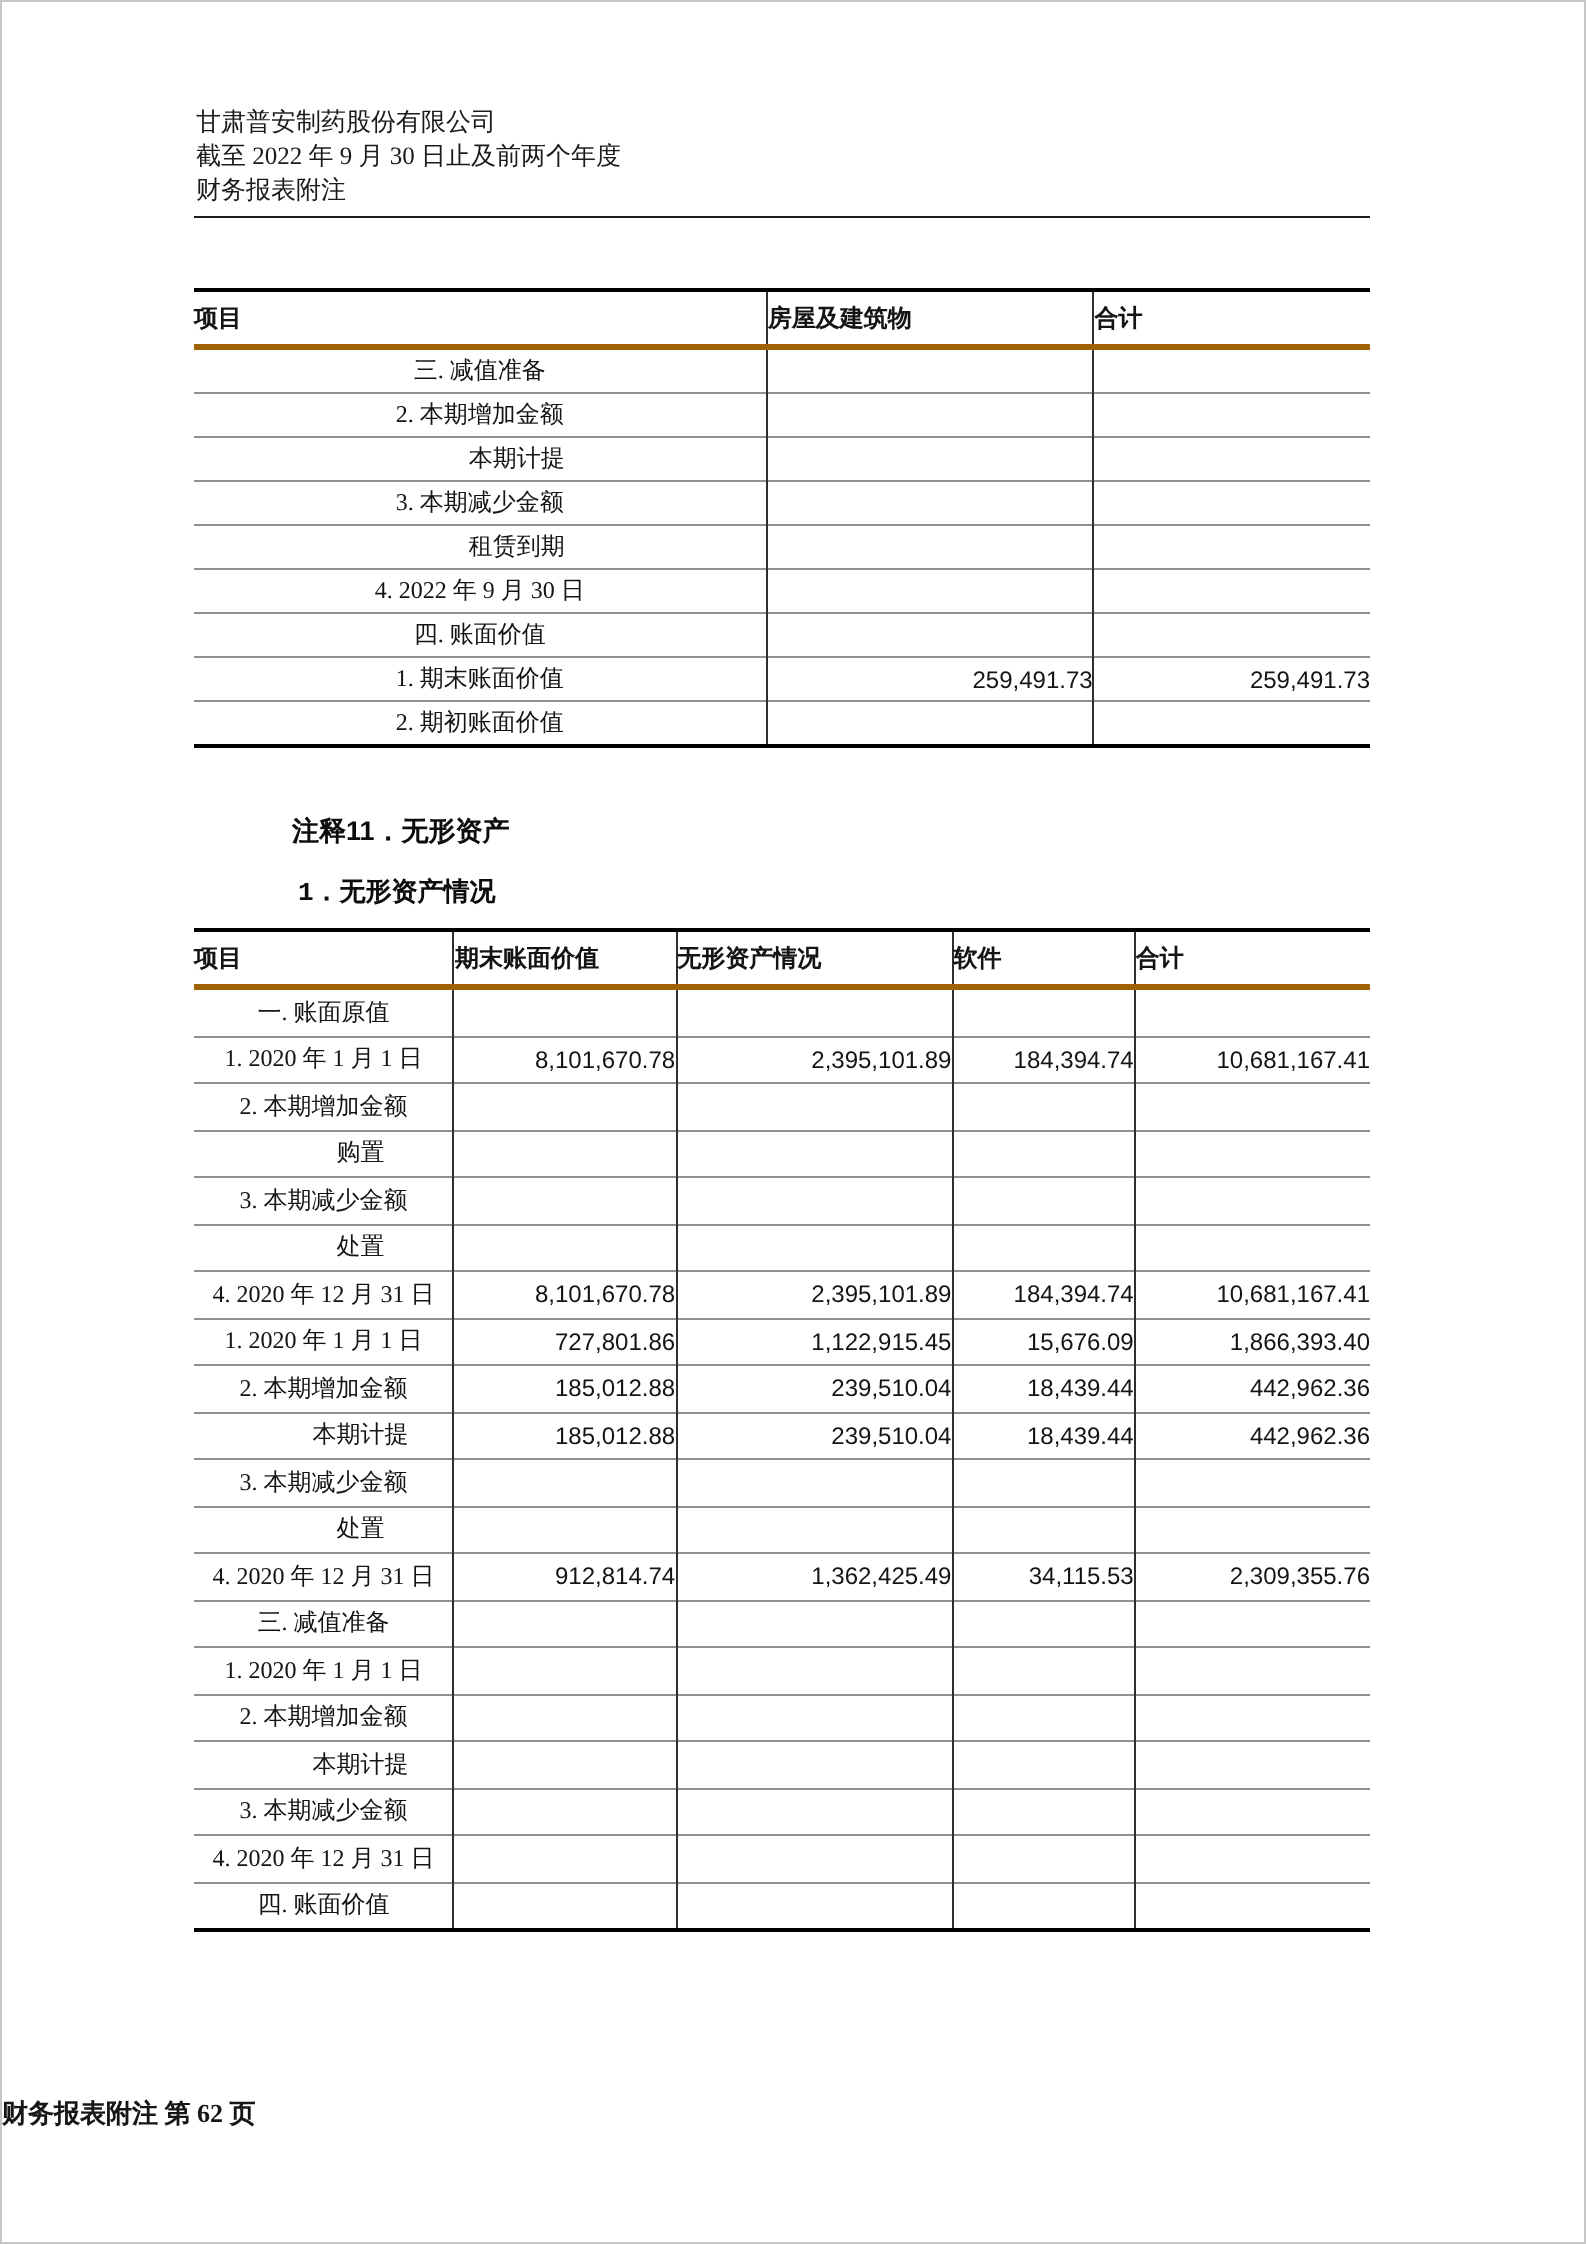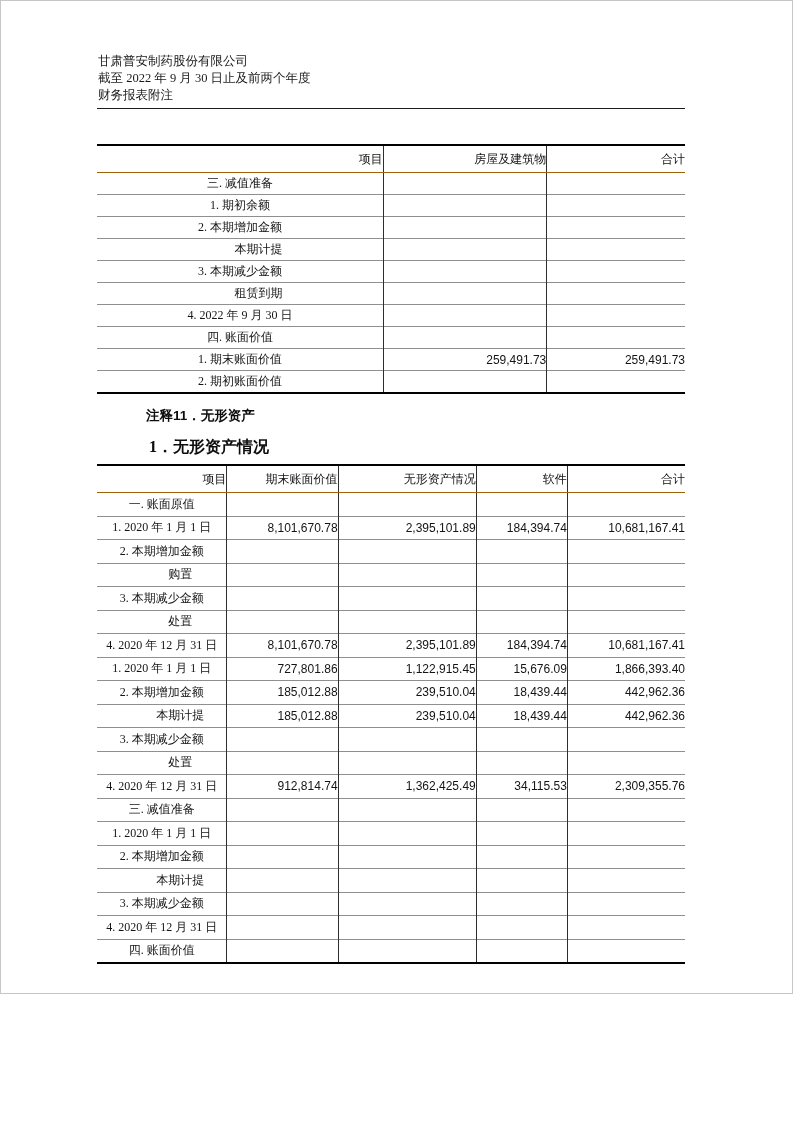--- a/index.html
+++ b/index.html
@@ -1,18 +1,18 @@
 <!DOCTYPE html>
 <html><head>
 <meta charset="utf-8">
 <style>
   html,body{margin:0;padding:0;background:#ffffff;}
   .page{
     position:relative;
-    width:793px;height:994px;
+    width:793px;height:1122px;
     background:#ffffff;
     box-sizing:border-box;
     border:1px solid #c6c6c6;
     overflow:hidden;
     color:#111;
   }
   
   .doc-header{
     position:absolute;left:97px;top:52px;
     font-family:"Liberation Serif",serif;
@@ -24,43 +24,43 @@
   }
   
   table.fin{
     position:absolute;left:96px;width:588px;
     border-collapse:collapse;table-layout:fixed;
     font-family:"Liberation Sans",sans-serif;
     font-size:12px;color:#141414;
     border-top:2.5px solid #000;border-bottom:2.5px solid #000;
   }
   table.fin th{
-    font-weight:normal;text-align:right;height:26px;
-    border-bottom:1px solid #a16207;padding:0;
+    font-weight:bold;text-align:left;height:26px;
+    border-bottom:3px solid #a16207;padding:0;
   }
   table.fin th + th, table.fin td + td{border-left:1px solid #2e2e2e;}
   table.fin td{padding:0;}
   #table1 td{height:21px;}
   #table2 td{height:22.5px;}
   table.fin tbody tr + tr td{border-top:1px solid #8f8f8f;}
   td.label{text-align:center;padding-left:23px;white-space:nowrap;overflow:hidden;font-family:Liberation Serif, serif;}
   td.label.indent{padding-left:37px;}
   td.num{text-align:right;padding-right:8px;font-family:"Liberation Sans",sans-serif;}
   #table1{top:143px;}
   #table2{top:463px;}
   
   .note-title{
     position:absolute;left:145px;top:406px;
     font-family:"Liberation Sans",sans-serif;
     font-weight:bold;font-size:13.5px;color:#0d0d0d;
   }
   .sub-title{
     position:absolute;left:148px;top:436px;
-    font-family:Liberation Serif, serif;
-    font-weight:bold;font-size:16px;color:#0d0d0d;
+    font-family:Liberation Mono, monospace;
+    font-weight:bold;font-size:13px;color:#0d0d0d;
   }
   
   .page-footer{
     position:absolute;left:0;top:1047px;width:793px;
     text-align:left;
     font-family:"Liberation Serif",serif;
     font-weight:bold;font-size:13px;color:#161616;
   }
 </style>
 </head>
@@ -85,25 +85,20 @@
       <thead>
         <tr>
           <th>项目</th>
           <th>房屋及建筑物</th>
           <th>合计</th>
         </tr>
       </thead>
       <tbody>
         <tr>
           <td class="label">三. 减值准备</td>
-          <td class="num"></td>
-          <td class="num"></td>
-        </tr>
-        <tr>
-          <td class="label">1. 期初余额</td>
           <td class="num"></td>
           <td class="num"></td>
         </tr>
         <tr>
           <td class="label">2. 本期增加金额</td>
           <td class="num"></td>
           <td class="num"></td>
         </tr>
         <tr>
           <td class="label indent">本期计提</td>

